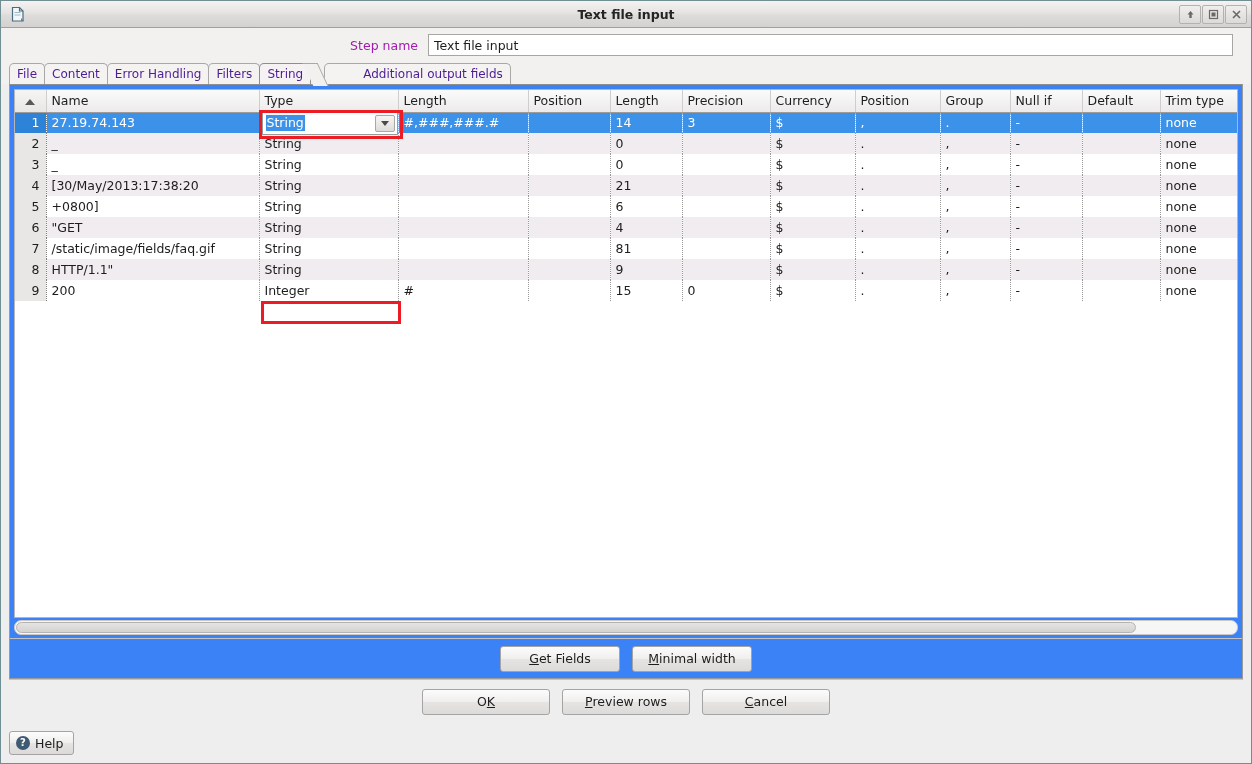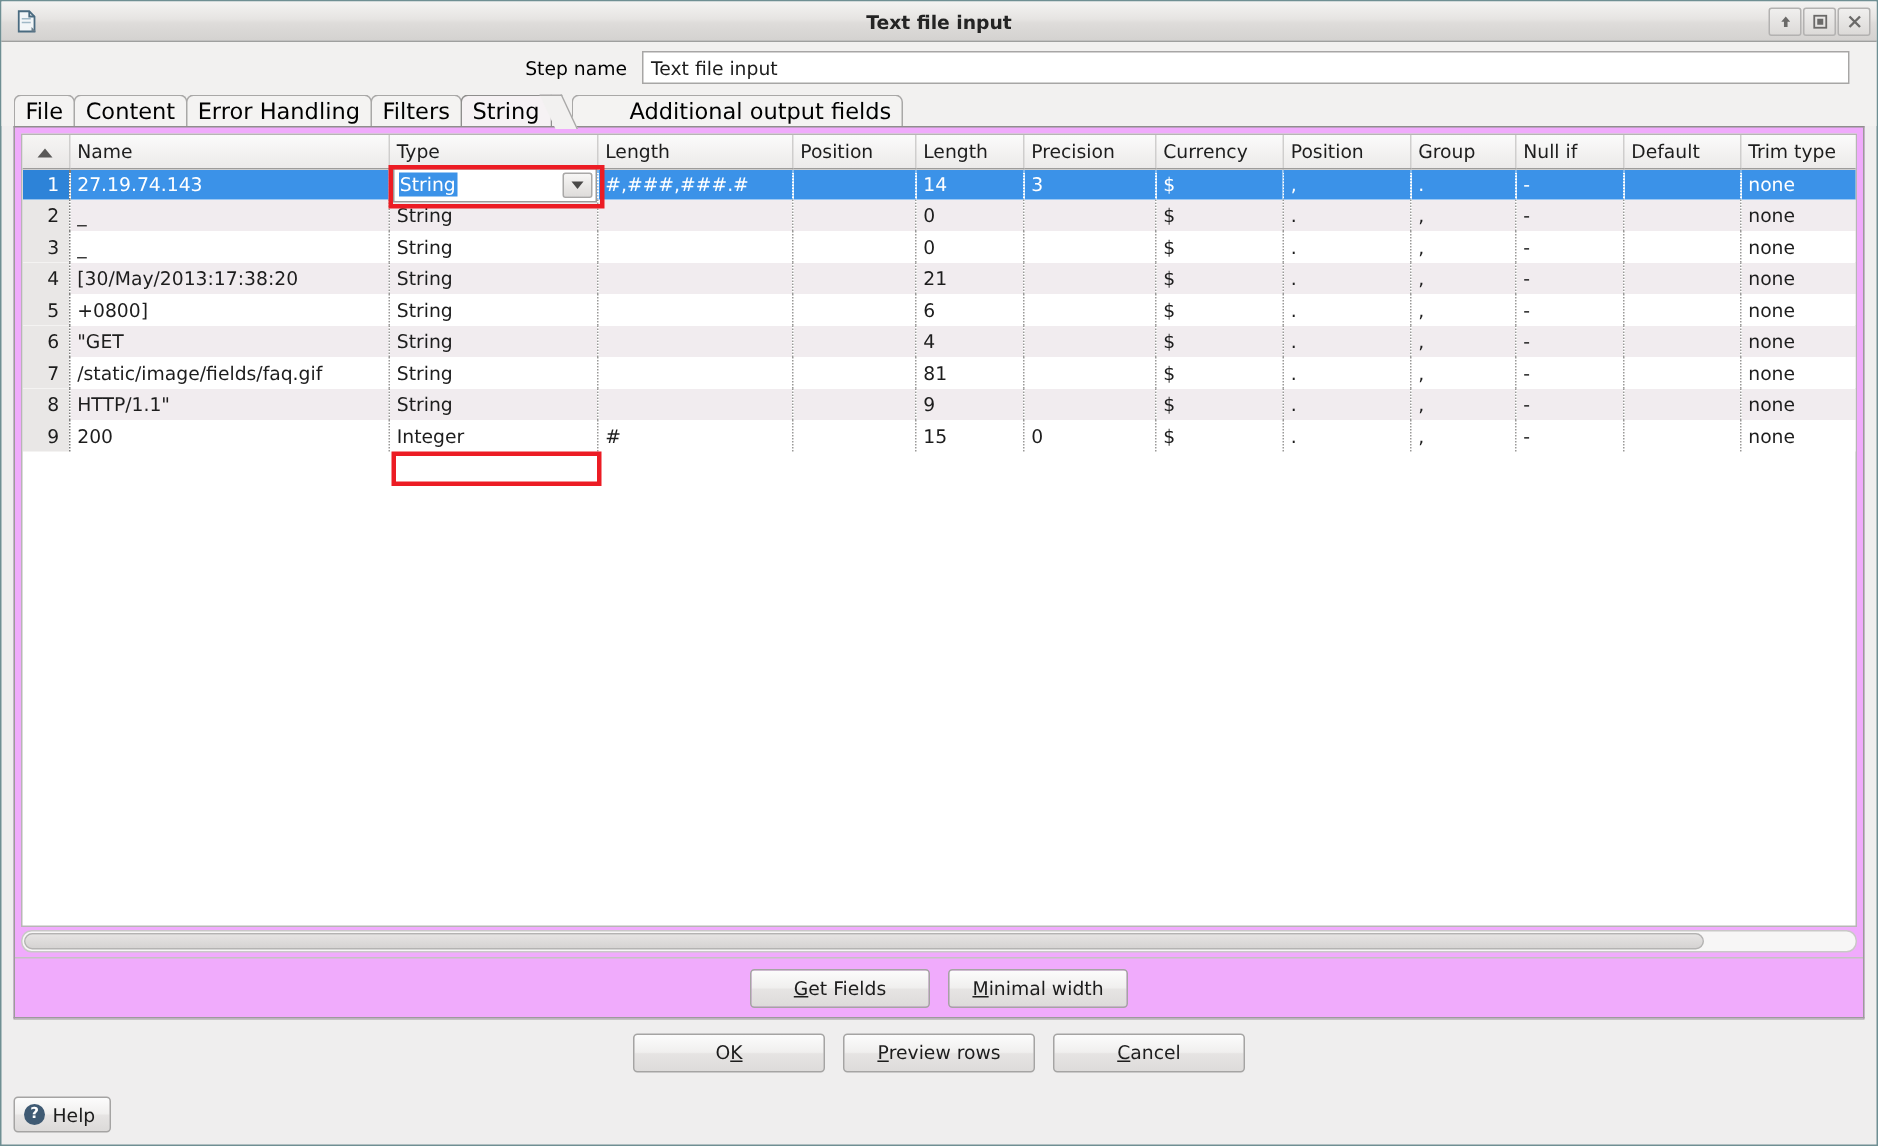--- a/index.html
+++ b/index.html
@@ -49,21 +49,21 @@
 
   
   #stepname-row {
     display: flex; align-items: center;
     height: 34px; min-height: 34px;
     padding: 0 12px;
     background: #f2f1f0;
   }
   #stepname-label {
     width: 415px; text-align: right; padding-right: 10px;
-    font-size: 12.5px; color: #000000;
+    font-size: 12.5px; color: #a21caf;
   }
   #stepname-input {
     flex: 1; height: 22px;
     background: #ffffff;
     border: 1px solid #a7a6a5;
     padding: 2px 5px;
     font-family: "DejaVu Sans", sans-serif;
     font-size: 12.5px;
     color: #1d1d1d;
     display: flex; align-items: center;
@@ -76,22 +76,22 @@
     position: relative;
     padding-left: 8px;
     display: flex; align-items: flex-end;
     background: #f2f1f0;
   }
   .tab {
     position: relative;
     height: 21px;
     padding: 0 7px;
     display: flex; align-items: center;
-    font-size: 15px;
-    color: #000000;
+    font-size: 12px;
+    color: #4c1d95;
     background: #f4f3f2;
     border: 1px solid #a9a8a7;
     border-bottom: none;
     border-radius: 5px 5px 0 0;
     margin-right: -1px;
     cursor: default;
     white-space: nowrap;
   }
   .tab.selected {
     background: #f6f2f4;
@@ -108,21 +108,21 @@
     border-right: 1px solid #a9a8a7;
     transform: skewX(25deg);
     border-top: 1px solid #a9a8a7;
   }
   .tab.afterselected { margin-left: 14px; padding-left: 38px; }
 
   
   #content {
     flex: 1;
     margin: 0 8px;
-    background: #f0abfc;
+    background: #3b82f6;
     border: 1px solid #9c9b9a;
     border-top-color: #8f8e8d;
     display: flex; flex-direction: column;
     min-height: 0;
     position: relative;
   }
 
   
   #tablewrap {
     flex: 1;

